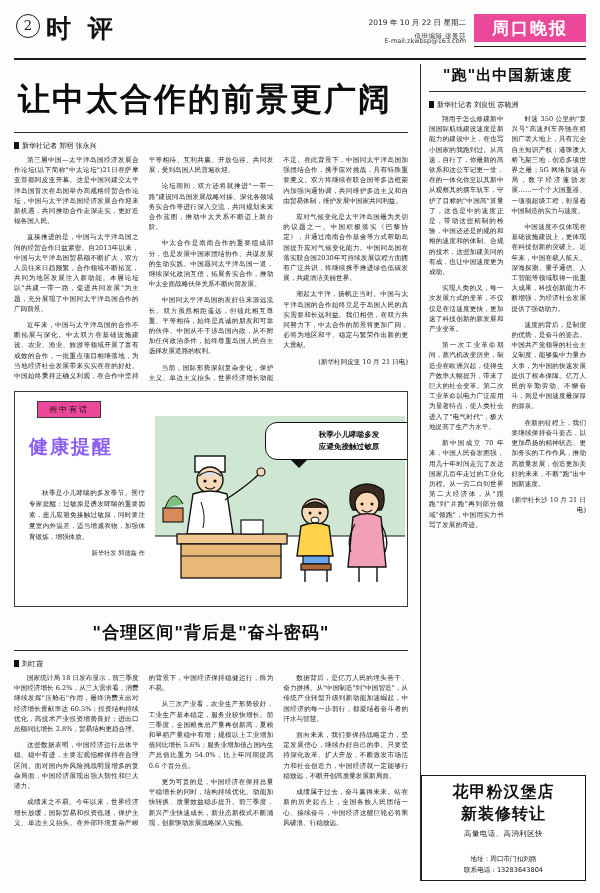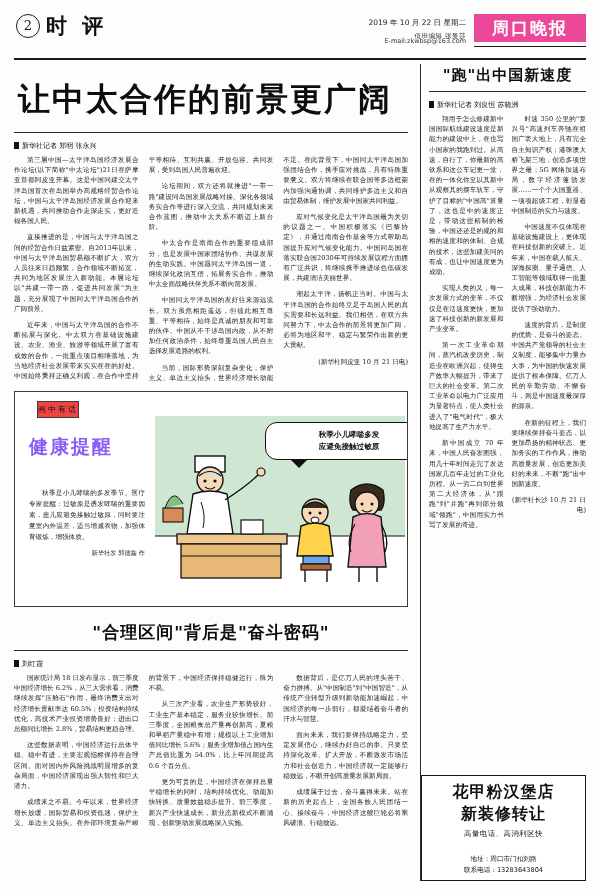--- a/index.html
+++ b/index.html
@@ -11,21 +11,21 @@
   .inner{position:absolute;left:14px;top:12px;right:14px;bottom:12px;}
 
   
   .masthead{position:relative;height:46px;border-bottom:2px solid #1a1a1a;}
   .pagenum{
     position:absolute;left:2px;top:2px;width:22px;height:22px;border:1.5px solid #1a1a1a;
     border-radius:50%;font-size:13px;line-height:22px;text-align:center;color:#1a1a1a;
     font-family:"DejaVu Serif","Liberation Serif",serif;
   }
   .section-title{
-    position:absolute;left:32px;top:0px;font-size:21px;letter-spacing:4px;color:#111;
+    position:absolute;left:32px;top:0px;font-size:25px;letter-spacing:4px;color:#111;
     font-family:"DejaVu Serif","Liberation Serif",serif;font-weight:bold;
   }
   .mh-date{position:absolute;right:120px;top:6px;font-size:7.5px;color:#222;margin-left:25px;}
   .mh-editors{position:absolute;right:120px;top:20px;font-size:6.5px;color:#333;letter-spacing:.5px;}
   .mh-email{position:absolute;right:120px;top:25px;font-size:6.5px;color:#333;}
   .mh-logo{
     position:absolute;right:0;top:2px;width:112px;height:28px;background:#ec4899;color:#fff;
     font-family:"DejaVu Serif","Liberation Serif",serif;font-weight:bold;font-size:17px;
     text-align:center;line-height:28px;letter-spacing:2px;
   }
@@ -52,22 +52,22 @@
     text-indent:13px;
   }
   p.t.end{text-align:right;text-indent:0;}
 
   
   .cartoon{
     position:relative;margin:8px 0 0 0;border:1px solid #3b3b3b;height:216px;background:#fff;
     box-sizing:border-box;overflow:hidden;
   }
   .cartoon-tab{
-    position:absolute;left:22px;top:9px;border:1px solid #3b3b3b;background:#ef4444;
-    font-size:8px;padding:2px 0;letter-spacing:2px;color:#111;
+    position:absolute;left:22px;top:9px;border:1px solid #3b3b3b;background:#ec4899;
+    font-size:8px;padding:2px 11px;letter-spacing:2px;color:#111;
     font-family:"DejaVu Serif","Liberation Serif",serif;
   }
   .cartoon-left{position:absolute;left:14px;top:42px;width:116px;}
   .cartoon-title{
     font-family:"DejaVu Serif","Liberation Serif",serif;font-weight:bold;font-size:19px;
     letter-spacing:2px;color:#8b5cf6;margin-bottom:28px;
   }
   .cartoon-text{font-family:"DejaVu Serif","Liberation Serif",serif;font-size:6.6px;line-height:11px;color:#222;text-indent:13px;text-align:justify;}
   .cartoon-sign{font-size:6.2px;color:#222;text-align:right;margin-top:6px;}
   .cartoon-art{position:absolute;left:140px;top:24px;right:10px;bottom:8px;}

